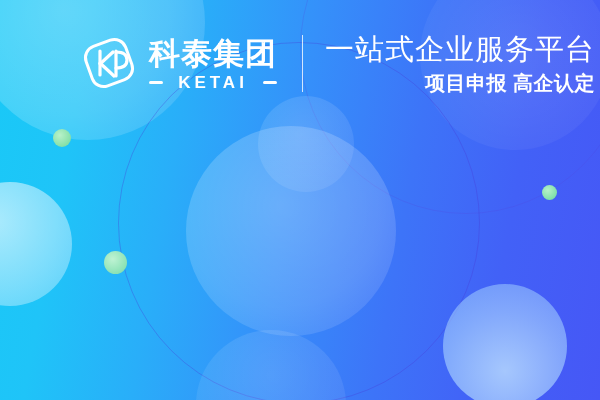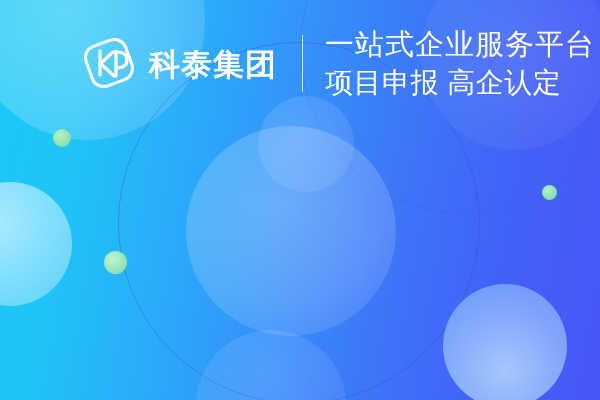--- a/index.html
+++ b/index.html
@@ -185,34 +185,35 @@
     background: rgba(255,255,255,0.78);
     margin: 0 22px 0 25px;
     flex: 0 0 auto;
   }
 
   .tagline {
     display: flex;
     flex-direction: column;
     justify-content: center;
     margin-top: 2px;
+    align-items: flex-end;
   }
   .tagline-main {
     font-family: "Liberation Sans", "DejaVu Sans", sans-serif;
     font-size: 29px;
     font-weight: 400;
     color: #ffffff;
     letter-spacing: 1px;
     line-height: 1.12;
     white-space: nowrap;
   }
   .tagline-sub {
     font-family: "Liberation Sans", "DejaVu Sans", sans-serif;
-    font-size: 28px;
-    font-weight: 400;
+    font-size: 20px;
+    font-weight: 700;
     color: #ffffff;
     letter-spacing: 0.5px;
     line-height: 1.2;
     margin-top: 6px;
     white-space: nowrap;
   }
 
   
   .headline {
     position: absolute;
@@ -263,20 +264,25 @@
             <path d="M20 17 L20 41"></path>
             <path d="M33 18 L20 30"></path>
             <path d="M20 29 L34 42"></path>
           </g>
           <path d="M36 17 L36 42" fill="none" stroke="#ffffff" stroke-width="3.2" stroke-linecap="round"></path>
           <path d="M36 18 Q47 18 47 26 Q47 34 36 34" fill="none" stroke="#ffffff" stroke-width="3.2" stroke-linecap="round"></path>
         </svg>
       </div>
       <div class="logo-word">
         <div class="logo-cn">科泰集团</div>
+        <div class="logo-en-row">
+          <span class="logo-rule"></span>
+          <span class="logo-en">KETAI</span>
+          <span class="logo-rule"></span>
+        </div>
       </div>
     </div>
 
     <div class="header-divider"></div>
 
     <div class="tagline">
       <div class="tagline-main">一站式企业服务平台</div>
       <div class="tagline-sub">项目申报 高企认定</div>
     </div>
   </div>

